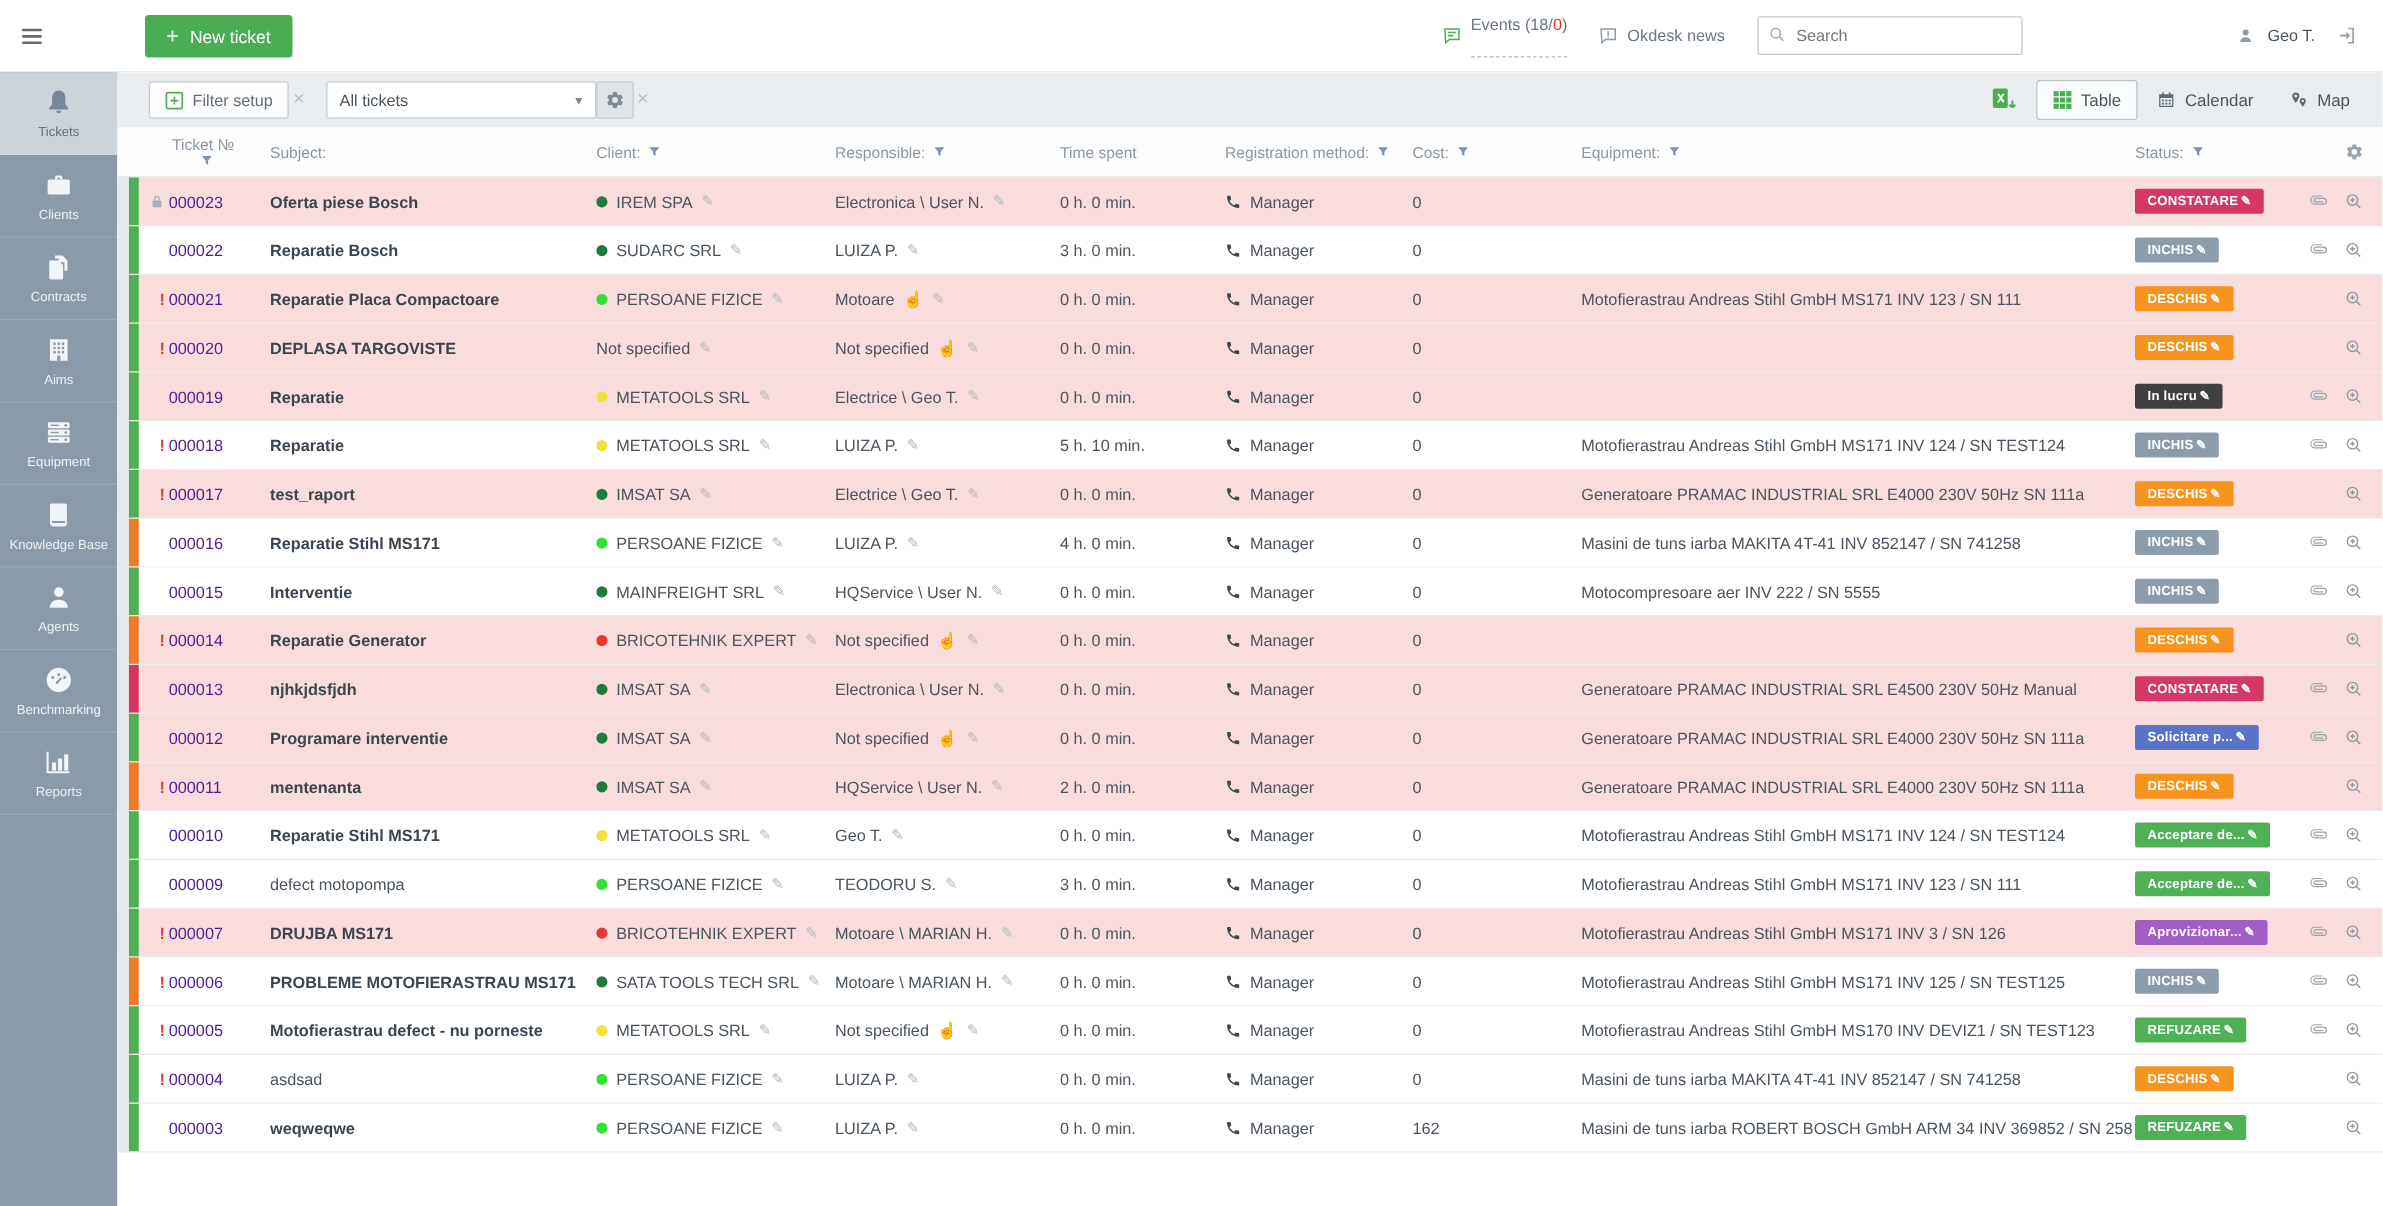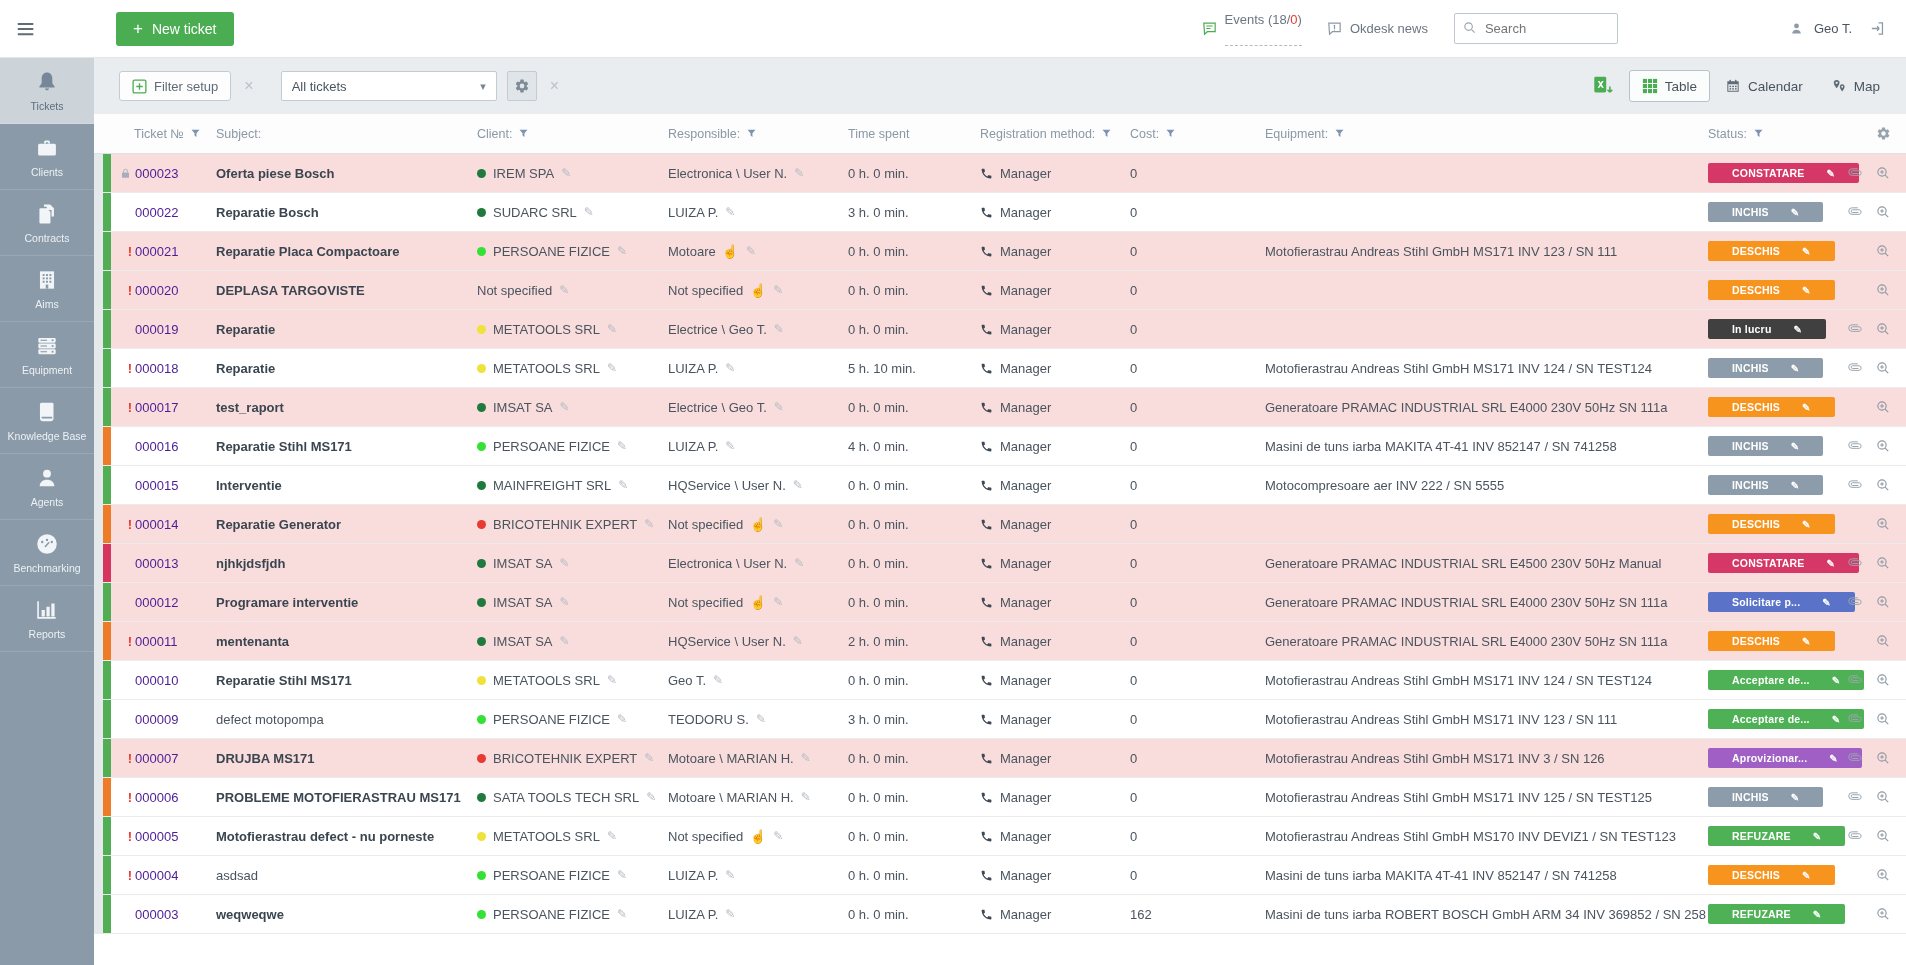--- a/index.html
+++ b/index.html
@@ -19,40 +19,40 @@
   .top-right{margin-left:auto;display:flex;align-items:center}
   .linkish{display:flex;align-items:center;gap:7px;font-size:13px;color:#6b7683;cursor:pointer}
   .linkish .txt{border-bottom:1px dashed #b3bcc4;padding-bottom:18px}
   .red{color:#e8392e}
   .bubble svg{width:17px;height:17px}
   .search-wrap{position:relative;margin-left:26px}
   .search-wrap .mag{position:absolute;left:8px;top:7px}
   .search-wrap .mag svg{width:15px;height:15px}
   .search-input{height:31px;border:1px solid #bfc8cf;border-radius:2px;font-size:13px;color:#4a545e;
     padding:0 8px 0 30px;outline:none;font-family:inherit}
-  #top-search{width:164px}
+  #top-search{width:212px}
   .user-cluster{display:flex;align-items:center;gap:9px;margin-left:170px}
   .user-cluster .usr svg{width:17px;height:17px}
   .user-name{font-size:13px;color:#4a5562}
   .logout{margin-left:8px;cursor:pointer}
   .logout svg{width:17px;height:17px}
 
   
   .layout{display:flex;height:907px}
   .sidebar{width:94px;background:#8a9aa9;flex:none}
   .side-item{height:66px;display:flex;flex-direction:column;align-items:center;justify-content:center;gap:5px;
     border-bottom:1px solid rgba(255,255,255,.14);color:#edf1f4;font-size:10.5px;cursor:pointer;text-align:center}
   .side-item svg{width:26px;height:26px;fill:#f2f5f7}
   .side-item .cut{fill:#8a9aa9}
   .side-item.active{background:#ccd3d9;color:#5d6e7c}
   .side-item.active svg{fill:#76879a}
   .content{flex:1;display:flex;flex-direction:column;background:#fff;min-width:0}
 
   
-  .toolbar{height:56px;background:#e9edf0;display:flex;align-items:center;padding:0 13px 0 25px;gap:10px;flex:none}
+  .toolbar{height:44px;background:#e9edf0;display:flex;align-items:center;padding:0 13px 0 25px;flex:none}
   .btn-filter{height:30px;background:#fdfdfd;border:1px solid #c3ccd3;border-radius:3px;display:flex;
     align-items:center;gap:7px;padding:0 12px;font-size:13px;color:#5f6b76;cursor:pointer;font-family:inherit}
   .btn-filter svg{width:15px;height:15px}
   .x-clear{color:#b9c2c9;font-size:16px;cursor:pointer;padding:0 3px}
   .fake-select{width:216px;height:30px;background:#fff;border:1px solid #c3ccd3;border-radius:2px;display:flex;
     align-items:center;justify-content:space-between;padding:0 10px;font-size:13px;color:#4a545e;cursor:pointer;margin-left:14px}
   .fake-select .caret{color:#7a8691;font-size:11px}
   .btn-gear{width:30px;height:30px;background:#dfe5e9;border:1px solid #c3ccd3;border-radius:2px;display:flex;
     align-items:center;justify-content:center;cursor:pointer}
   .btn-gear svg{width:16px;height:16px;fill:#7e8a95}
@@ -98,22 +98,22 @@
   .c-zm{width:30px;display:flex;justify-content:center}
   .hc-first{width:80px;padding-left:23px}
 
   .alert-mark{color:#e8392e;font-weight:bold;margin-right:3px}
   .lock svg{width:13px;height:13px;margin-right:3px}
   .dot{width:9px;height:9px;border-radius:50%;margin-right:7px;flex:none}
   .pencil{font-size:12px;color:#b3bac1;margin-left:7px;cursor:pointer}
   .hand{font-size:13px;color:#b3bac1;margin-left:7px;cursor:pointer}
   .phone{margin-right:7px}
   .phone svg{width:13px;height:13px;fill:#3d4852}
-  .badge{display:inline-flex;align-items:center;gap:22px;color:#fff;font-size:10.5px;font-weight:bold;
-    padding:4px 24px;border-radius:2px;cursor:pointer;white-space:nowrap;letter-spacing:.2px}
+  .badge{display:inline-flex;align-items:center;gap:2px;color:#fff;font-size:10.5px;font-weight:bold;
+    padding:4px 10px;border-radius:2px;cursor:pointer;white-space:nowrap;letter-spacing:.2px}
   .badge .pencil{color:#fff;margin-left:0;font-size:10px}
   .clip svg{width:15px;height:15px;transform:rotate(45deg)}
   .zoomi svg{width:16px;height:16px}
 
   .tfoot{height:43px;display:flex;align-items:center;justify-content:center;font-size:17px;color:#3f4a54;background:#fff}
 </style>
 </head>
 <body>
 
 <div class="topbar">
@@ -359,21 +359,21 @@
                   <path d="M16.8 9.5a3.6 3.6 0 0 1 3.6 3.6c0 2.7-3.6 7-3.6 7s-3.6-4.3-3.6-7a3.6 3.6 0 0 1 3.6-3.6zm0 2.2a1.4 1.4 0 1 0 0 2.8 1.4 1.4 0 0 0 0-2.8z"></path>
                 </svg>
               </span>
               <span>Map</span>
             </button>
           </div>
       </div>
     </div>
 
     <div class="thead" id="thead">
-        <div class="hcell hc-first" style="font-weight: normal; color: rgb(138, 152, 166); overflow: visible;">
+        <div class="hcell hc-first" style="font-weight: normal; color: rgb(138, 152, 166); overflow: visible; flex-direction: column;">
           <span>Ticket №</span>
           <span class="i funnel">
             <svg viewBox="0 0 16 16">
               <path d="M2.2 2.5h11.6L9.4 7.8v5.4L6.6 11V7.8z"></path>
             </svg>
           </span>
         </div>
         <div class="hcell c-subj normal" style="font-weight: normal; color: rgb(138, 152, 166); overflow: visible;">
           <span>Subject:</span>
         </div>

